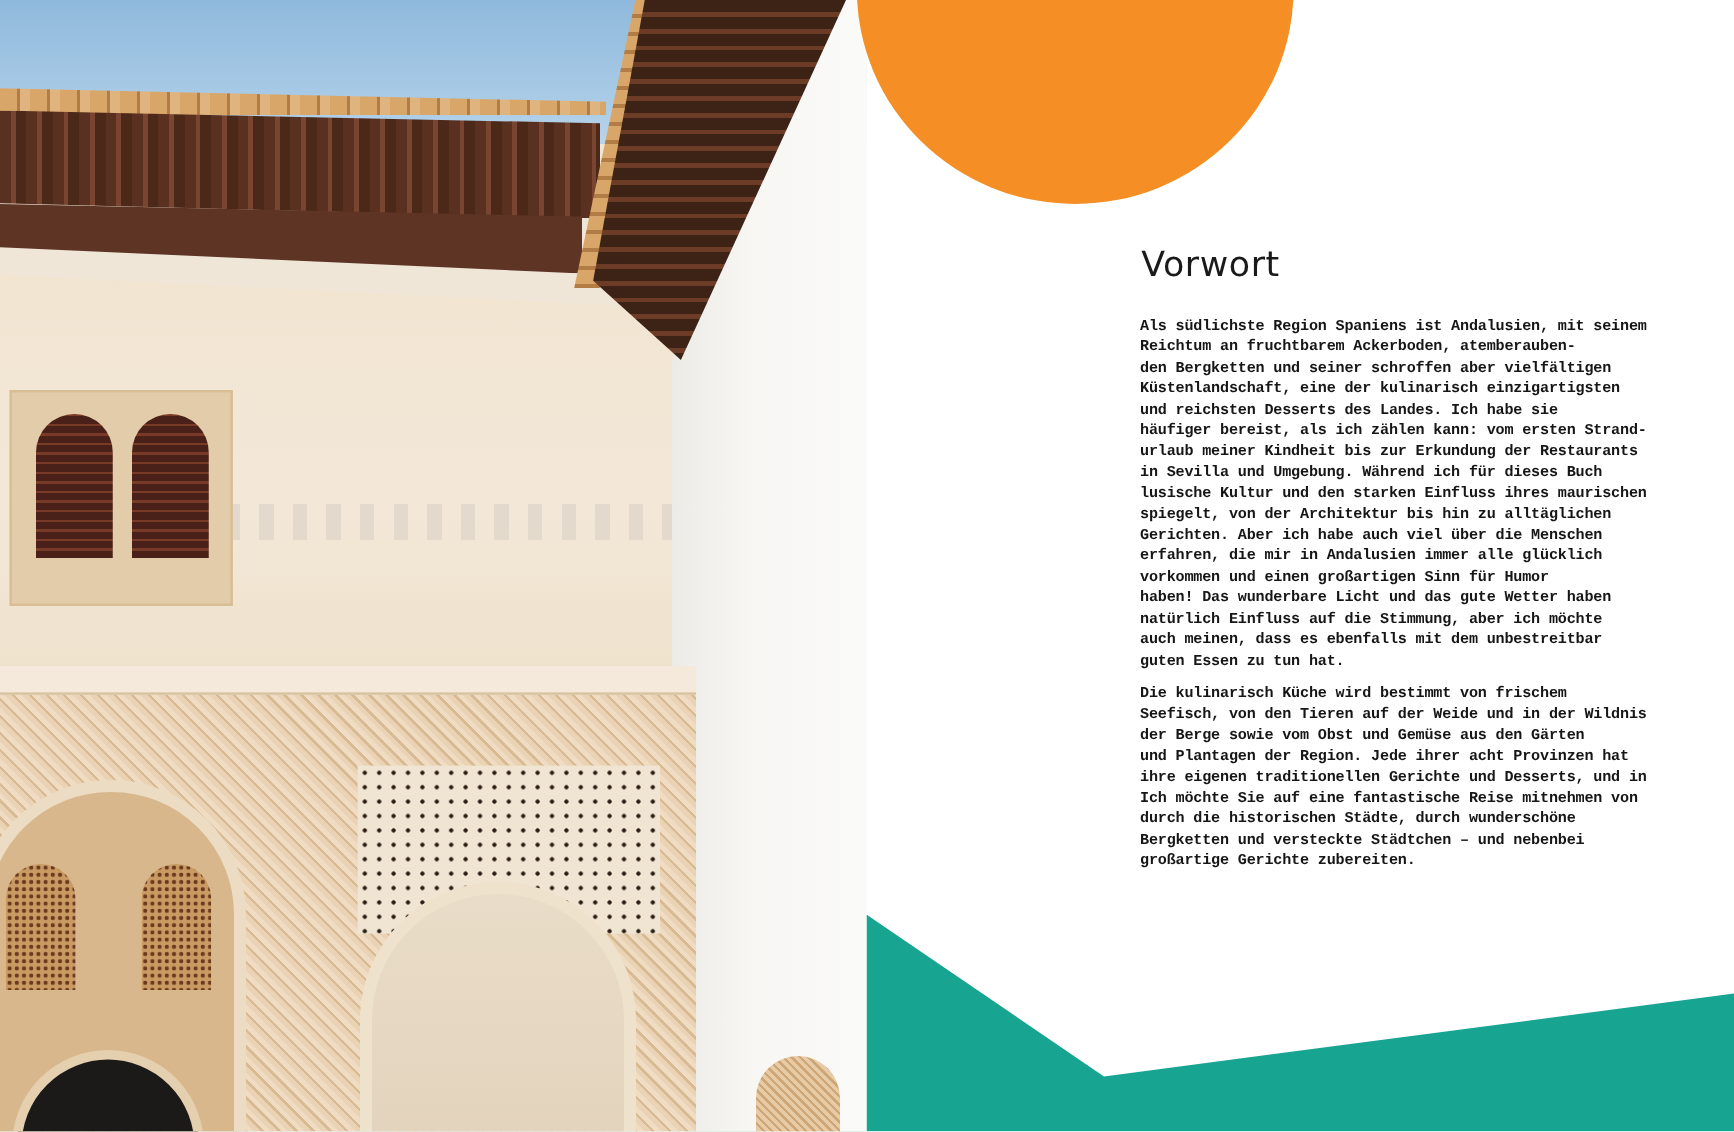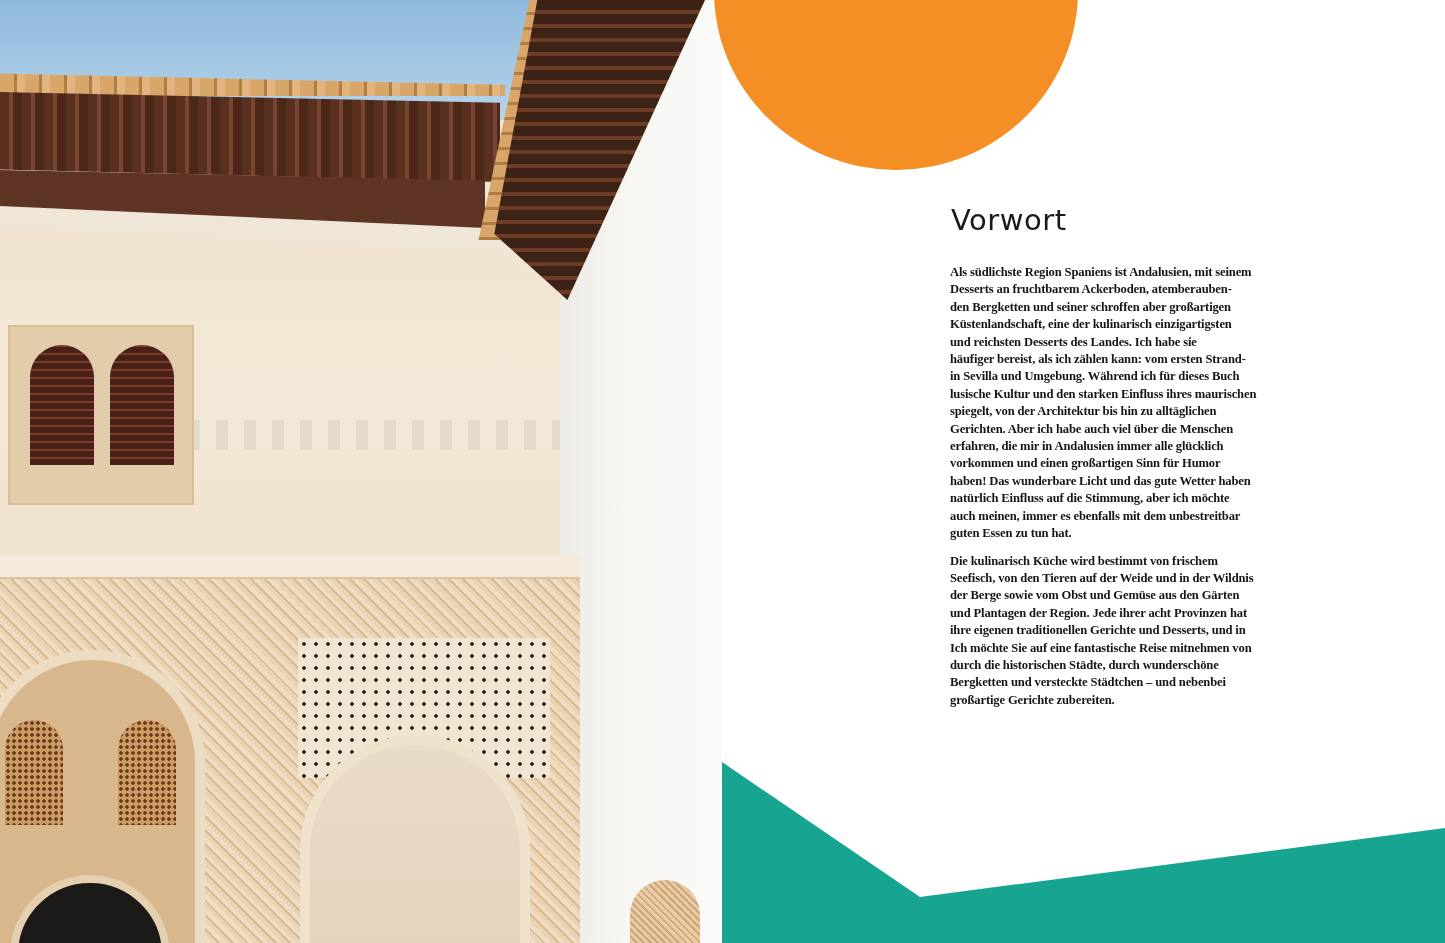--- a/index.html
+++ b/index.html
@@ -45,21 +45,21 @@
      background:radial-gradient(circle,#6a3a1e 1.5px,#c99a62 2px) 0 0/6px 6px;}
   .small-win.s1{left:5px;} .small-win.s2{left:118px;}
   .doorway{position:absolute;left:10px;top:875px;width:160px;height:100px;border-radius:80px 80px 0 0;background:#1c1a19;border:8px solid #e4cfae;box-sizing:border-box;}
   .arch-edge{position:absolute;left:630px;top:880px;width:70px;height:90px;border-radius:35px 35px 0 0;background:repeating-linear-gradient(45deg,#e6cba6 0 3px,#cfa676 3px 5px);}
   
   .text-page{position:absolute;left:722px;top:0;width:723px;height:943px;background:#ffffff;}
   .sun{position:absolute;left:-8px;top:-188px;width:364px;height:358px;border-radius:50%;background:#f58f25;}
   .hills{position:absolute;left:0;top:0;width:723px;height:943px;background:#17a592;
      clip-path:polygon(0 762px,198px 897px,723px 828px,723px 943px,0 943px);}
   .heading{position:absolute;left:229px;top:203px;margin:0;font-family:"DejaVu Sans","Liberation Sans",sans-serif;font-weight:normal;font-size:29px;letter-spacing:0.5px;color:#1a1a1a;}
-  .body-text{position:absolute;left:228px;top:264px;width:362px;font-family:Liberation Serif, serif;font-weight:bold;font-size:12.6px;line-height:17.4px;color:#161616;letter-spacing:-0.15px;}
+  .body-text{position:absolute;left:228px;top:264px;width:362px;font-family:Liberation Mono, monospace;font-weight:bold;font-size:12.6px;line-height:17.4px;color:#161616;letter-spacing:-0.15px;}
   .body-text p{margin:0 0 10px 0;}
   .body-text .line{display:block;white-space:nowrap;}
 </style>
 </head>
 <body>
 
 <div class="spread">
 
   <div class="photo">
     <div class="sky"></div>
@@ -87,34 +87,35 @@
 
   <div class="text-page">
     <div class="sun"></div>
     <div class="hills"></div>
 
     <h1 class="heading">Vorwort</h1>
 
     <div class="body-text">
       <p>
         <span class="line">Als südlichste Region Spaniens ist Andalusien, mit seinem</span>
-        <span class="line">Desserts an fruchtbarem Ackerboden, atemberauben-</span>
-        <span class="line">den Bergketten und seiner schroffen aber großartigen</span>
+        <span class="line">Reichtum an fruchtbarem Ackerboden, atemberauben-</span>
+        <span class="line">den Bergketten und seiner schroffen aber vielfältigen</span>
         <span class="line">Küstenlandschaft, eine der kulinarisch einzigartigsten</span>
         <span class="line">und reichsten Desserts des Landes. Ich habe sie</span>
         <span class="line">häufiger bereist, als ich zählen kann: vom ersten Strand-</span>
+        <span class="line">urlaub meiner Kindheit bis zur Erkundung der Restaurants</span>
         <span class="line">in Sevilla und Umgebung. Während ich für dieses Buch</span>
         <span class="line">lusische Kultur und den starken Einfluss ihres maurischen</span>
         <span class="line">spiegelt, von der Architektur bis hin zu alltäglichen</span>
         <span class="line">Gerichten. Aber ich habe auch viel über die Menschen</span>
         <span class="line">erfahren, die mir in Andalusien immer alle glücklich</span>
         <span class="line">vorkommen und einen großartigen Sinn für Humor</span>
         <span class="line">haben! Das wunderbare Licht und das gute Wetter haben</span>
         <span class="line">natürlich Einfluss auf die Stimmung, aber ich möchte</span>
-        <span class="line">auch meinen, immer es ebenfalls mit dem unbestreitbar</span>
+        <span class="line">auch meinen, dass es ebenfalls mit dem unbestreitbar</span>
         <span class="line">guten Essen zu tun hat.</span>
       </p>
       <p>
         <span class="line">Die kulinarisch Küche wird bestimmt von frischem</span>
         <span class="line">Seefisch, von den Tieren auf der Weide und in der Wildnis</span>
         <span class="line">der Berge sowie vom Obst und Gemüse aus den Gärten</span>
         <span class="line">und Plantagen der Region. Jede ihrer acht Provinzen hat</span>
         <span class="line">ihre eigenen traditionellen Gerichte und Desserts, und in</span>
         <span class="line">Ich möchte Sie auf eine fantastische Reise mitnehmen von</span>
         <span class="line">durch die historischen Städte, durch wunderschöne</span>

